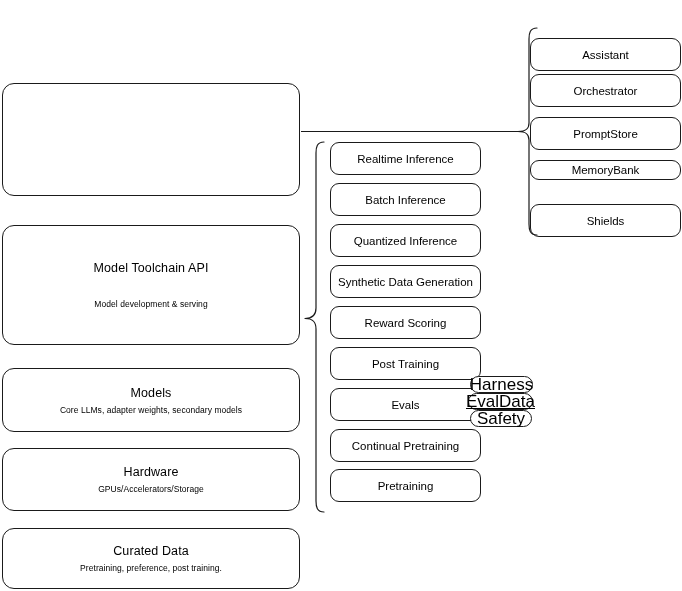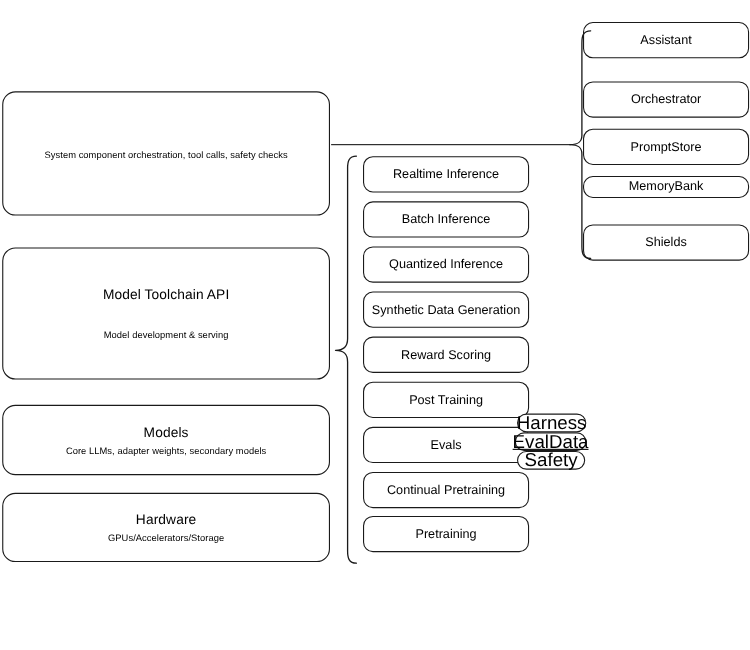--- a/index.html
+++ b/index.html
@@ -101,38 +101,41 @@
     stroke-linejoin: round;
   }
 </style>
 </head>
 <body>
 
 <div id="canvas">
 
 
   <div class="stack-box" style="left:2px; top:83px; width:298px; height:113px;">
-    <div class="stack-sub">System component orchestration, tool calls, safety checks</div>
   </div>
 
   <div class="stack-box" style="left:2px; top:225px; width:298px; height:120px;gap:19px;">
     <div class="stack-title">Model Toolchain API</div>
     <div class="stack-sub">Model development &amp; serving</div>
   </div>
 
   <div class="stack-box" style="left:2px; top:368px; width:298px; height:64px;">
     <div class="stack-title">Models</div>
     <div class="stack-sub">Core LLMs, adapter weights, secondary models</div>
   </div>
 
   <div class="stack-box" style="left:2px; top:448px; width:298px; height:63px;">
     <div class="stack-title">Hardware</div>
     <div class="stack-sub">GPUs/Accelerators/Storage</div>
   </div>
 
+  <div class="stack-box" style="left:2px; top:528px; width:298px; height:61px;">
+    <div class="stack-title">Curated Data</div>
+    <div class="stack-sub">Pretraining, preference, post training.</div>
+  </div>
 
   <div class="connector" style="left:301px; top:131px; width:218px;"></div>
 
   <div class="brace" style="left:303px; top:140px; width:22px; height:375px;">
     <svg width="22" height="375" viewBox="0 0 22 375">
       <path d="M21,2 C14,2 13,7 13,13 L13,168 C13,175 10,178.5 2,178.5
                C10,178.5 13,182 13,189 L13,361 C13,367 14,372 21,372"></path>
     </svg>
   </div>
 
@@ -174,21 +177,21 @@
   <div class="tag-pill" style="left:470px; top:376px; width:63px; height:17px;">
     <span>Harness</span>
   </div>
   <div class="tag-pill" style="left:468px; top:393px; width:65px; height:17px;text-decoration:underline;">
     <span>EvalData</span>
   </div>
   <div class="tag-pill" style="left:470px; top:410px; width:62px; height:17px;">
     <span>Safety</span>
   </div>
 
-  <div class="api-box" style="left:530px; top:20px; width:151px; height:33px;">
+  <div class="api-box" style="left:530px; top:38px; width:151px; height:33px;">
     <span>Assistant</span>
   </div>
   <div class="api-box" style="left:530px; top:74px; width:151px; height:33px;">
     <span>Orchestrator</span>
   </div>
   <div class="api-box" style="left:530px; top:117px; width:151px; height:33px;">
     <span>PromptStore</span>
   </div>
   <div class="api-box" style="left:530px; top:160px; width:151px; height:20px;">
     <span>MemoryBank</span>

